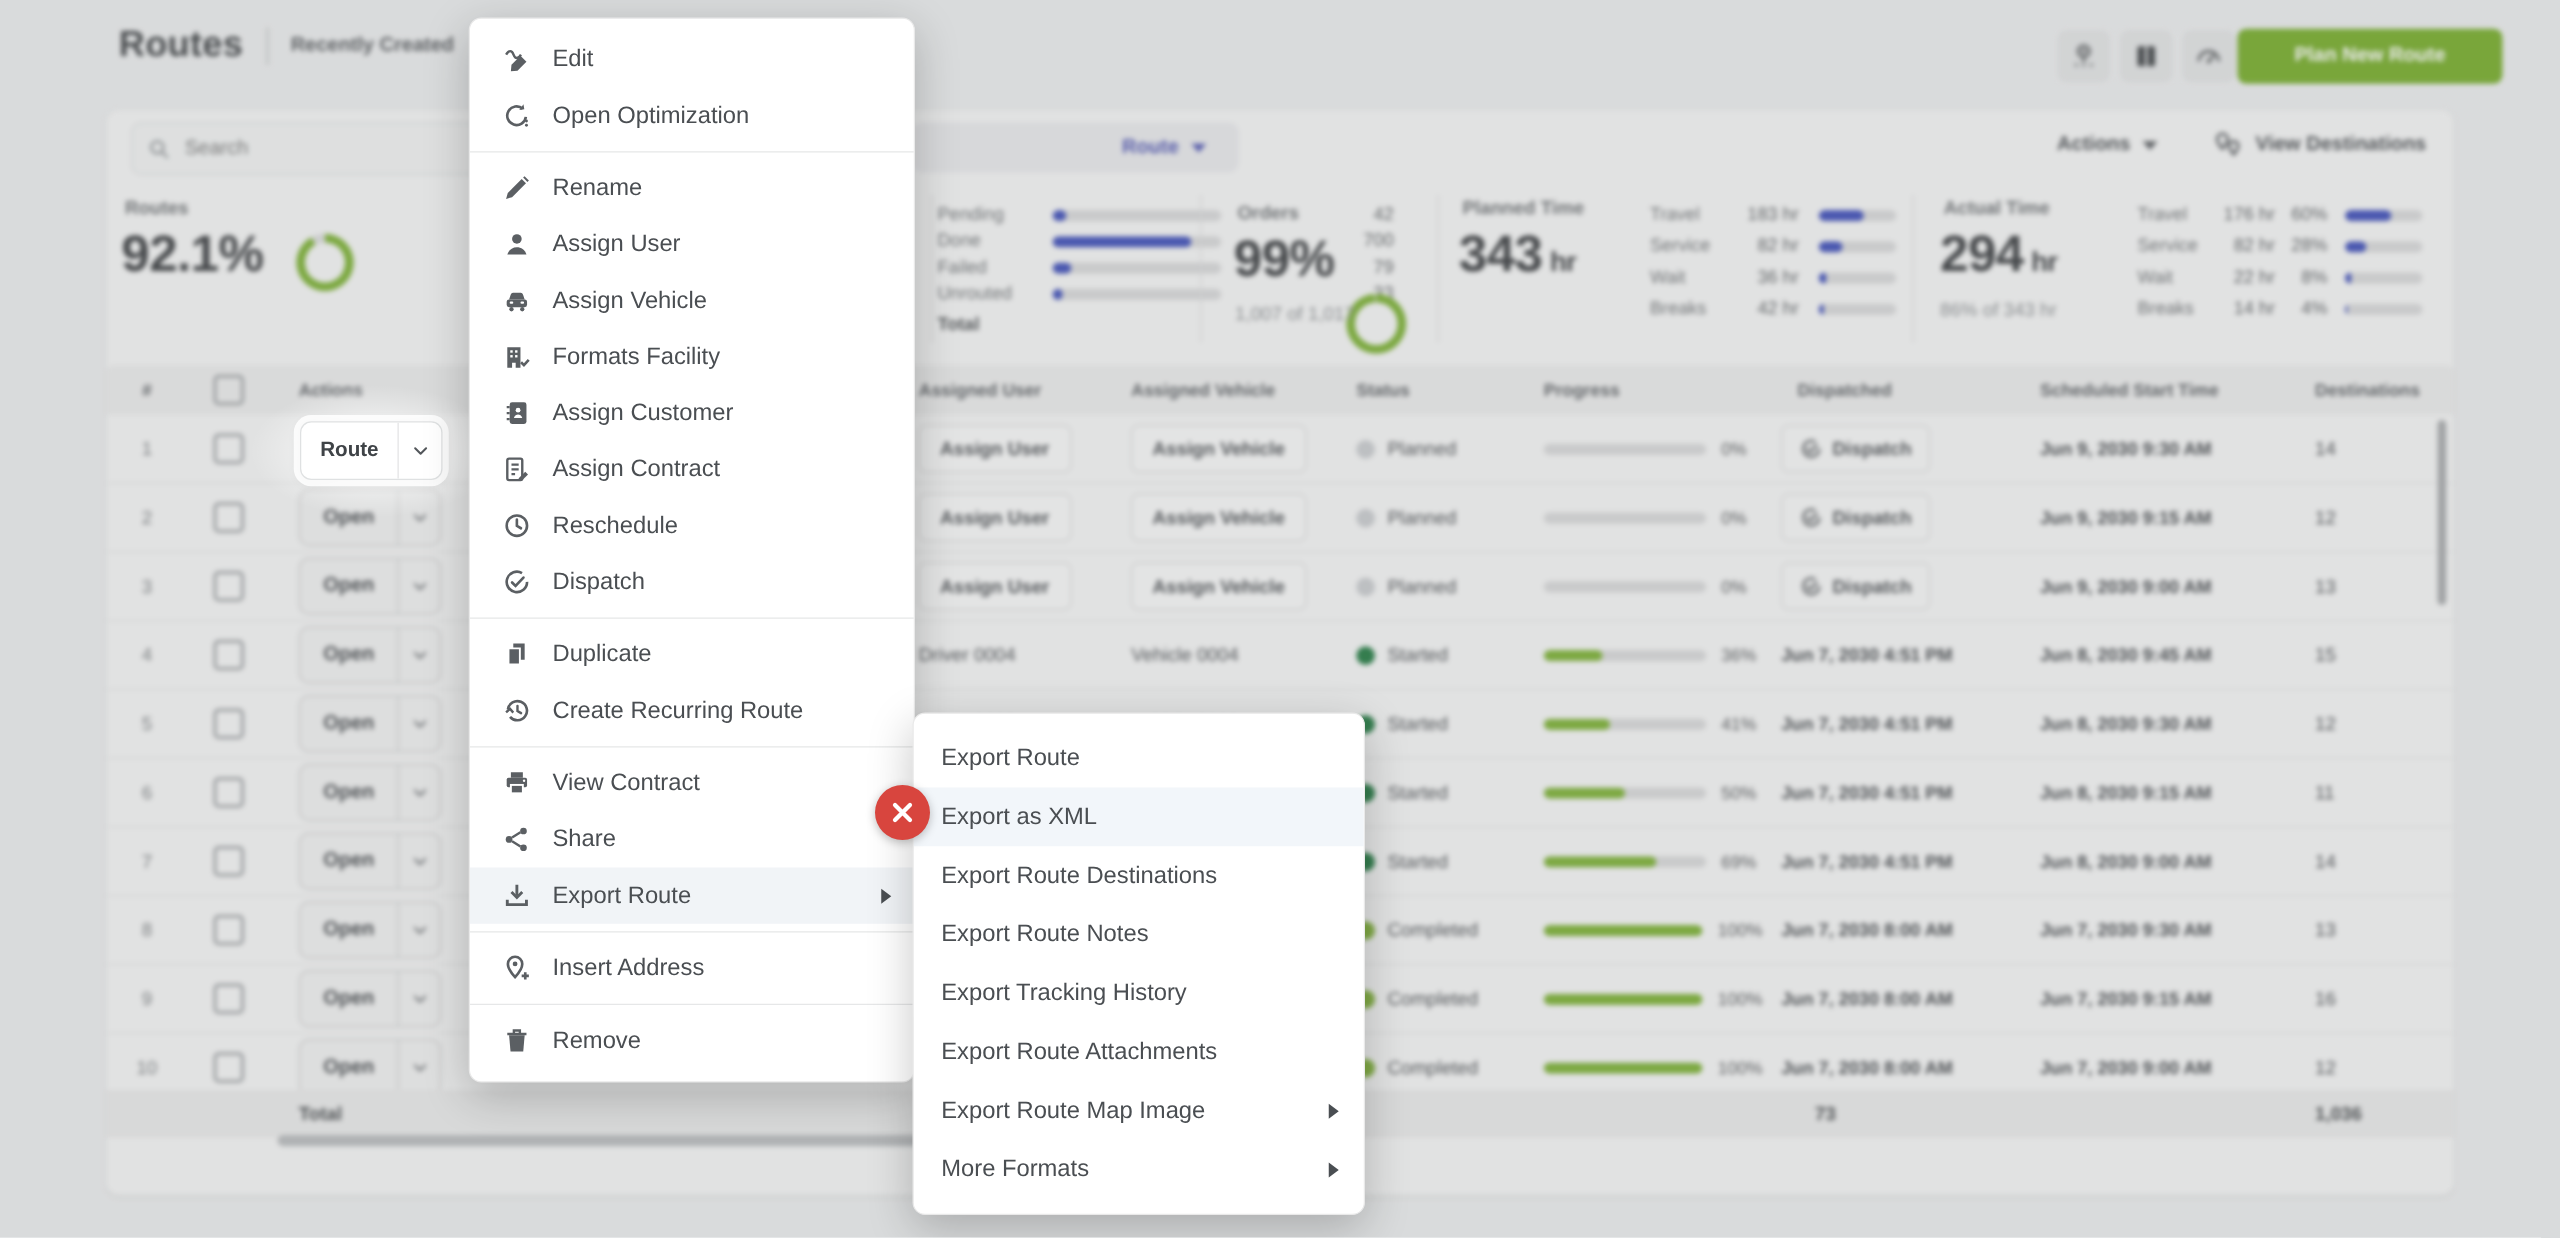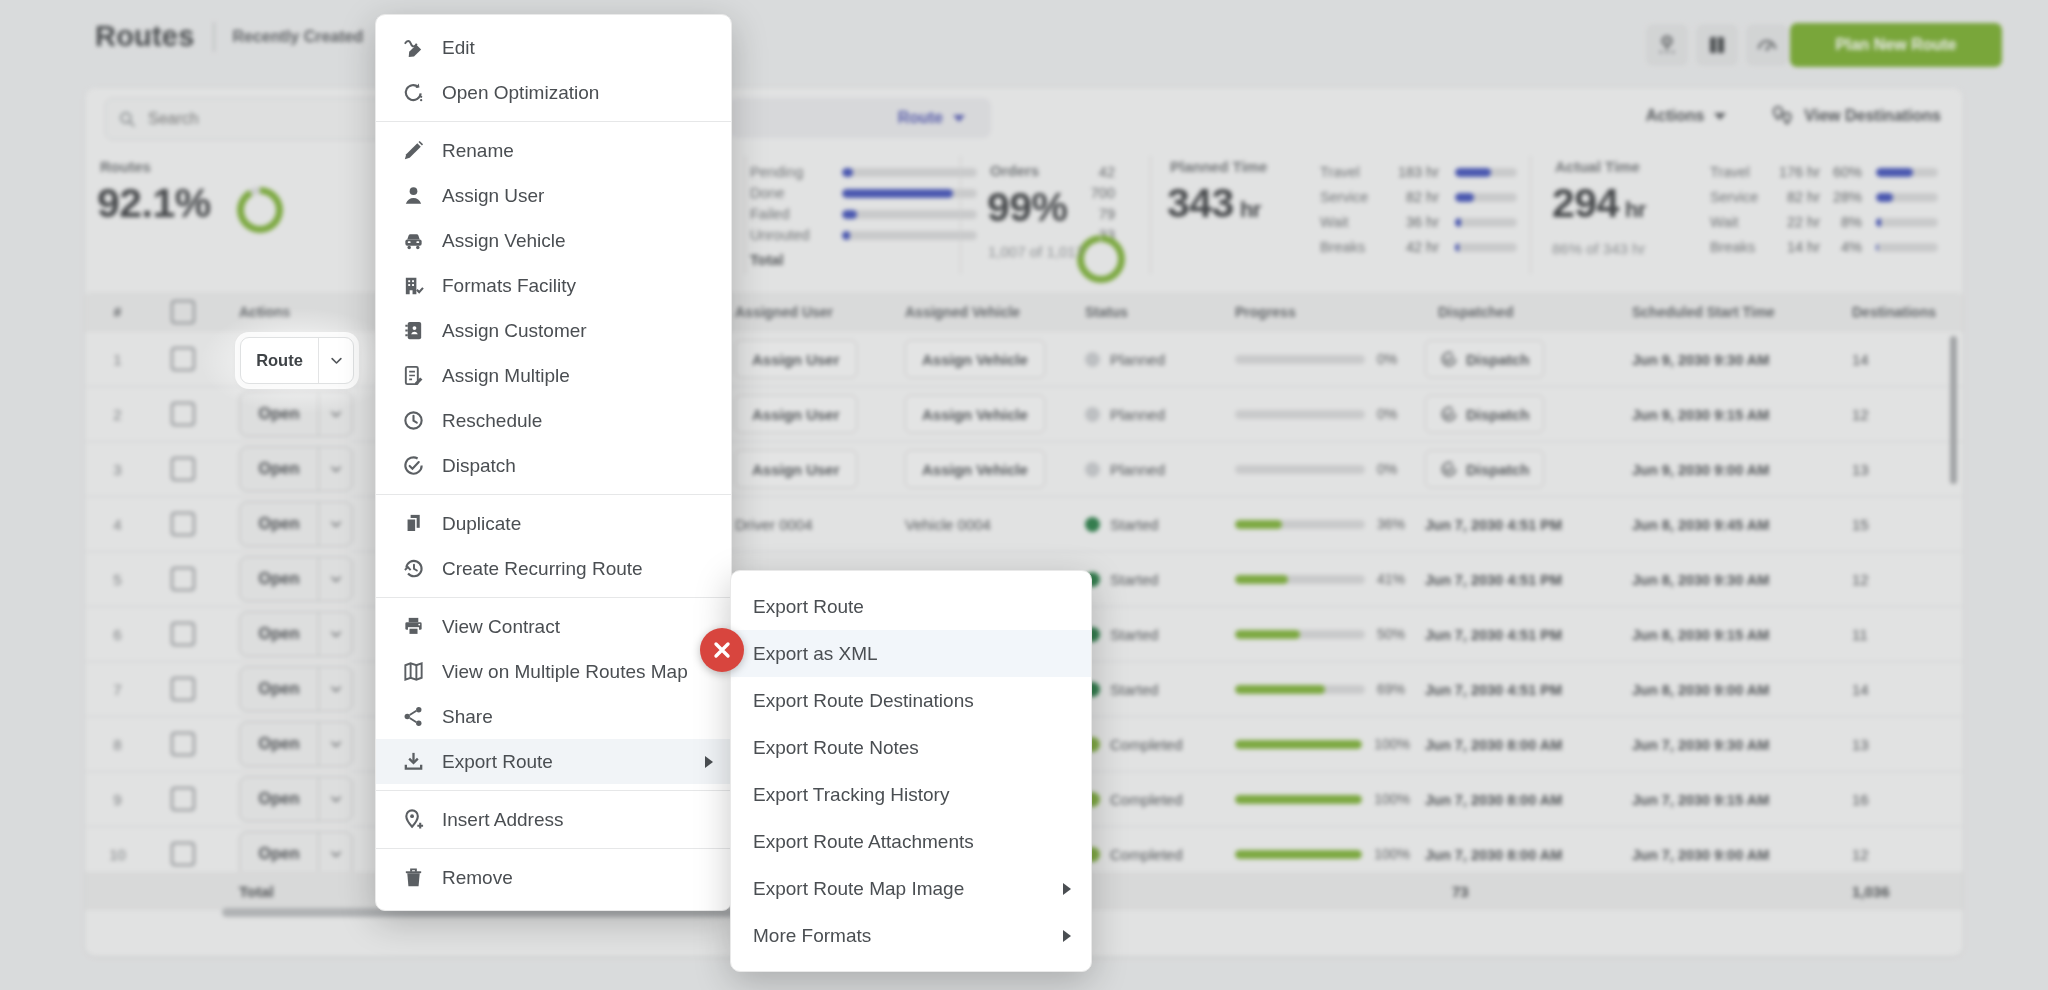--- a/index.html
+++ b/index.html
@@ -741,21 +741,21 @@
       <span class="lbl">Assign Customer</span>
     </div>
     <div class="mi">
       <span class="ico">
           <svg viewBox="0 0 24 24">
             <rect x="4" y="3" width="12.5" height="18" rx="1.5" fill="none" stroke="currentColor" stroke-width="2"></rect>
             <path d="M7.5 8h6M7.5 12h6M7.5 16h3" stroke="currentColor" stroke-width="1.8"></path>
             <path d="M13.5 19.5l5.5-5.5 2.3 2.3-5.5 5.5h-2.3z" fill="currentColor"></path>
           </svg>
         </span>
-      <span class="lbl">Assign Multiple</span>
+      <span class="lbl">Assign Contract</span>
     </div>
     <div class="mi">
       <span class="ico">
           <svg viewBox="0 0 24 24">
             <circle cx="12" cy="12" r="8.5" fill="none" stroke="currentColor" stroke-width="2.2"></circle>
             <path d="M12 7v5.2l3.4 2" fill="none" stroke="currentColor" stroke-width="2.2" stroke-linecap="round"></path>
           </svg>
         </span>
       <span class="lbl">Reschedule</span>
     </div>
@@ -792,29 +792,20 @@
     <div class="mi">
       <span class="ico">
           <svg viewBox="0 0 24 24">
             <path d="M7 3h10v4.5H7z" fill="currentColor"></path>
             <rect x="3.5" y="7.5" width="17" height="8" rx="1.5" fill="currentColor"></rect>
             <rect x="7" y="13.5" width="10" height="7" fill="currentColor" stroke="#fff" stroke-width="1.6"></rect>
             <circle cx="18" cy="10" r="1" fill="#fff"></circle>
           </svg>
         </span>
       <span class="lbl">View Contract</span>
-    </div>
-    <div class="mi">
-      <span class="ico">
-          <svg viewBox="0 0 24 24">
-            <path d="M3.5 5.5l5.5-2 6 2 5.5-2v15l-5.5 2-6-2-5.5 2z" fill="none" stroke="currentColor" stroke-width="2"></path>
-            <path d="M9 3.5v15M15 5.5v15" stroke="currentColor" stroke-width="2"></path>
-          </svg>
-        </span>
-      <span class="lbl">View on Multiple Routes Map</span>
     </div>
     <div class="mi">
       <span class="ico">
           <svg viewBox="0 0 24 24">
             <circle cx="5.5" cy="12" r="2.8" fill="currentColor"></circle>
             <circle cx="17.5" cy="5" r="2.8" fill="currentColor"></circle>
             <circle cx="17.5" cy="19" r="2.8" fill="currentColor"></circle>
             <path d="M8 10.5L15 6M8 13.5l7 4.5" stroke="currentColor" stroke-width="2"></path>
           </svg>
         </span>

